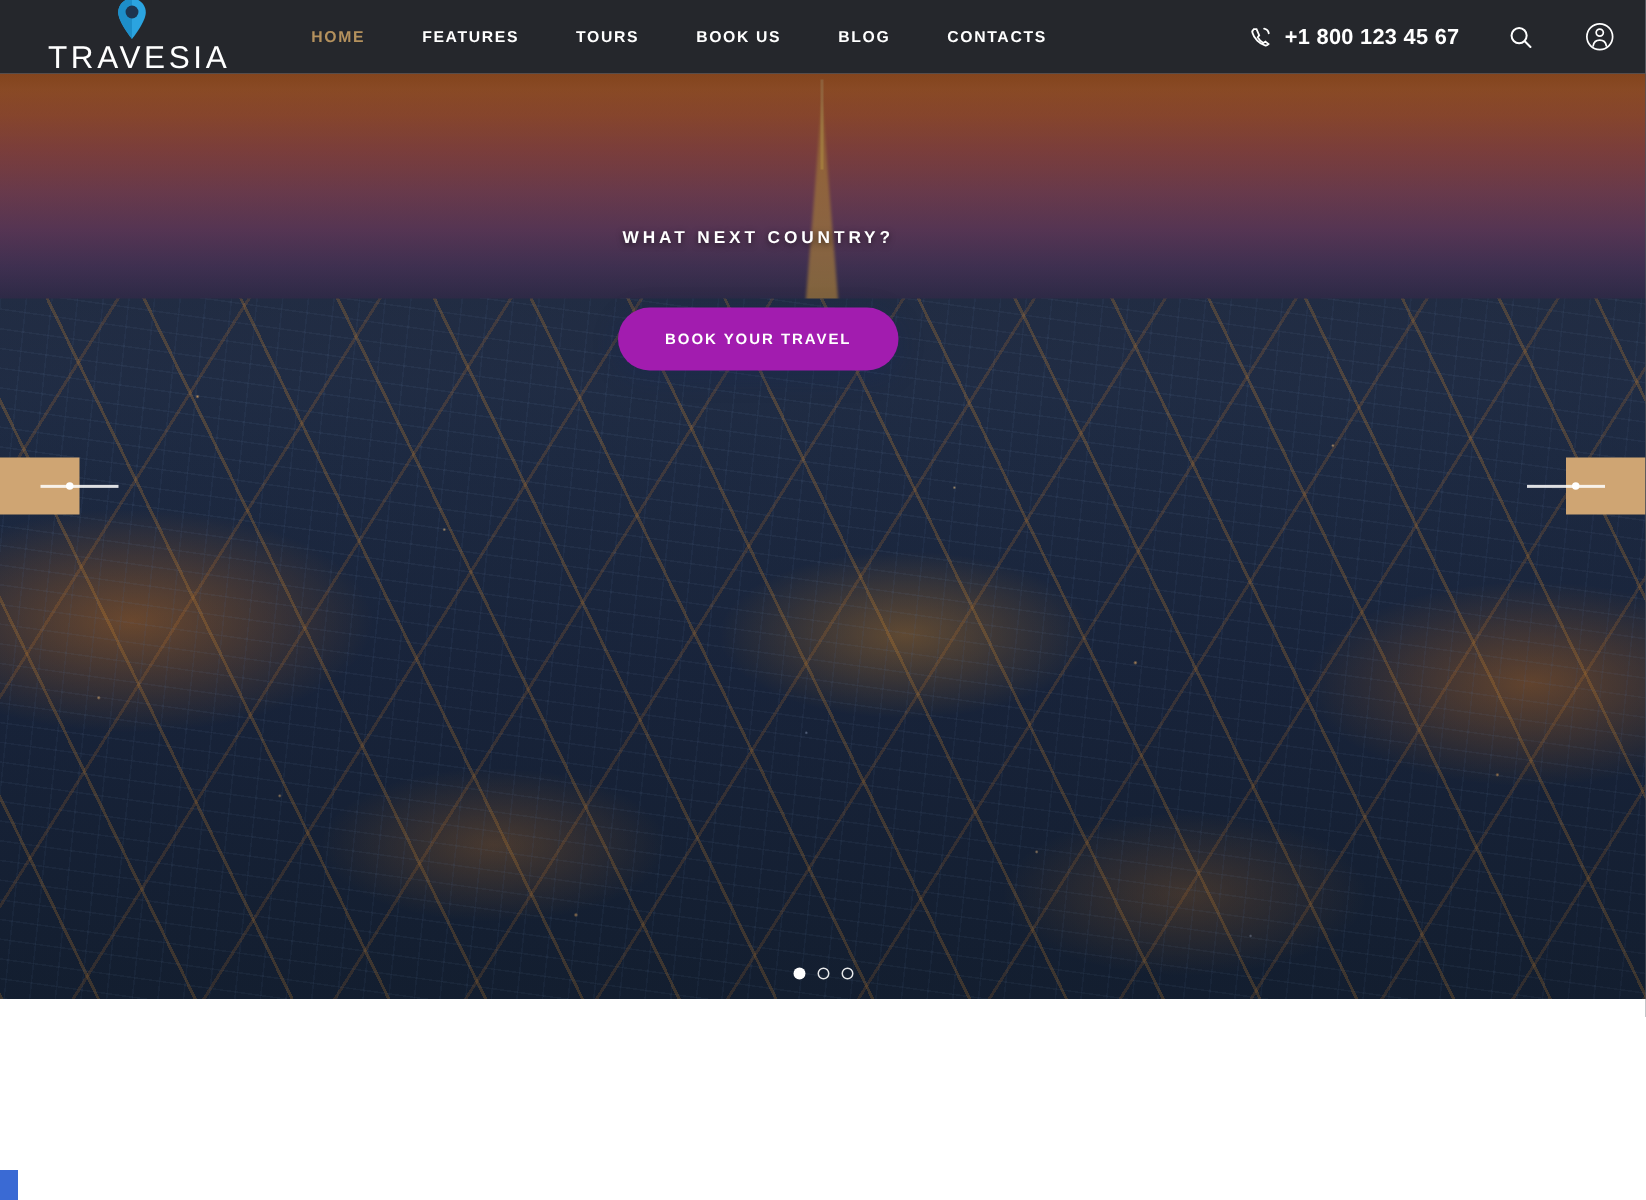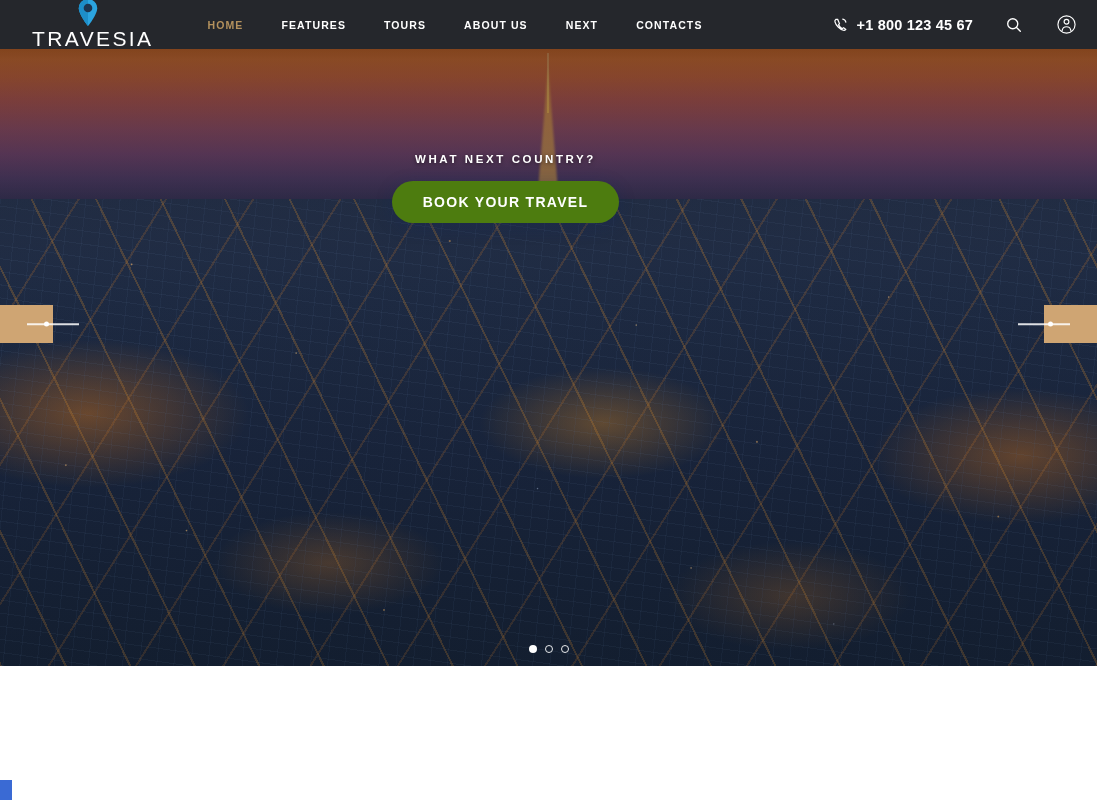--- a/index.html
+++ b/index.html
@@ -129,23 +129,23 @@
     color:#fff; font-size:11.5px; font-weight:bold;
     letter-spacing:2.6px; text-shadow:0 1px 4px rgba(0,0,0,.55);
   }
   .hero-title {
     color:#fff; font-size:79px; font-weight:400;
     letter-spacing:-.5px; line-height:1.04;
     margin-top:20px; text-shadow:0 2px 16px rgba(0,0,0,.45);
     white-space:nowrap;
   }
   .hero-btn {
-    margin-top:16px;
-    background:#4d7c0f; color:#fff; border:none;
-    font-family:inherit; font-size:14px; font-weight:bold;
+    margin-top:40px;
+    background:#a21caf; color:#fff; border:none;
+    font-family:inherit; font-size:10px; font-weight:bold;
     letter-spacing:1.3px; padding:0 31px; height:42px;
     border-radius:21px; cursor:pointer;
     box-shadow:0 4px 16px rgba(20,40,90,.35);
   }
 
   .hero-arrow {
     position:absolute; top:256px;
     width:53px; height:38px;
     background:#cfa573; cursor:pointer;
     display:flex; align-items:center;
@@ -202,22 +202,22 @@
         <circle cx="12" cy="10" r="4.3" fill="#1d3550"></circle>
       </svg>
     </span>
     <span class="brand-name">TRAVESIA</span>
   </div>
 
   <nav class="nav">
     <span class="nav-item active">HOME</span>
     <span class="nav-item">FEATURES</span>
     <span class="nav-item">TOURS</span>
-    <span class="nav-item">ABOUT US</span>
-    <span class="nav-item">NEXT</span>
+    <span class="nav-item">BOOK US</span>
+    <span class="nav-item">BLOG</span>
     <span class="nav-item">CONTACTS</span>
   </nav>
 
   <div class="header-right">
     <div class="phone">
       <span class="phone-icon">
         <svg viewBox="0 0 16 16" width="15" height="15" fill="none" stroke="#fff" stroke-width="1.3" stroke-linecap="round">
           <path d="M3 2.6c-.8.6-1.2 1.5-.9 2.6.5 2 1.9 4 3.4 5.5 1.5 1.5 3.5 2.9 5.5 3.4 1.1.3 2-.1 2.6-.9l-2.3-1.8-1.4 1a9.8 9.8 0 0 1-4-4l1-1.4L5 2.6z"></path>
           <path d="M10.4 2.2c1.7.3 3 1.6 3.3 3.3"></path>
         </svg>

